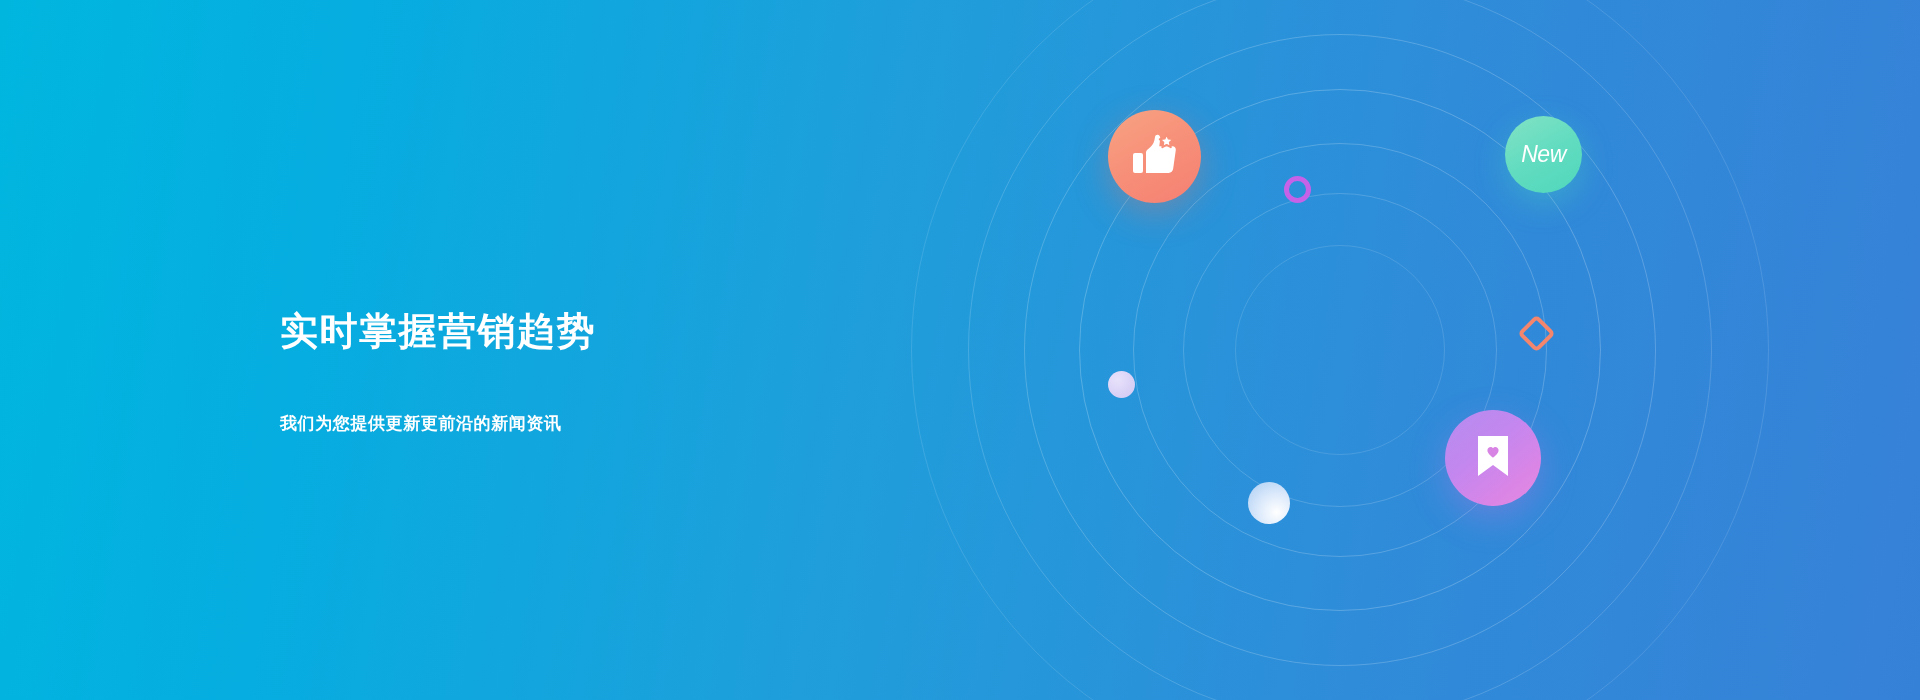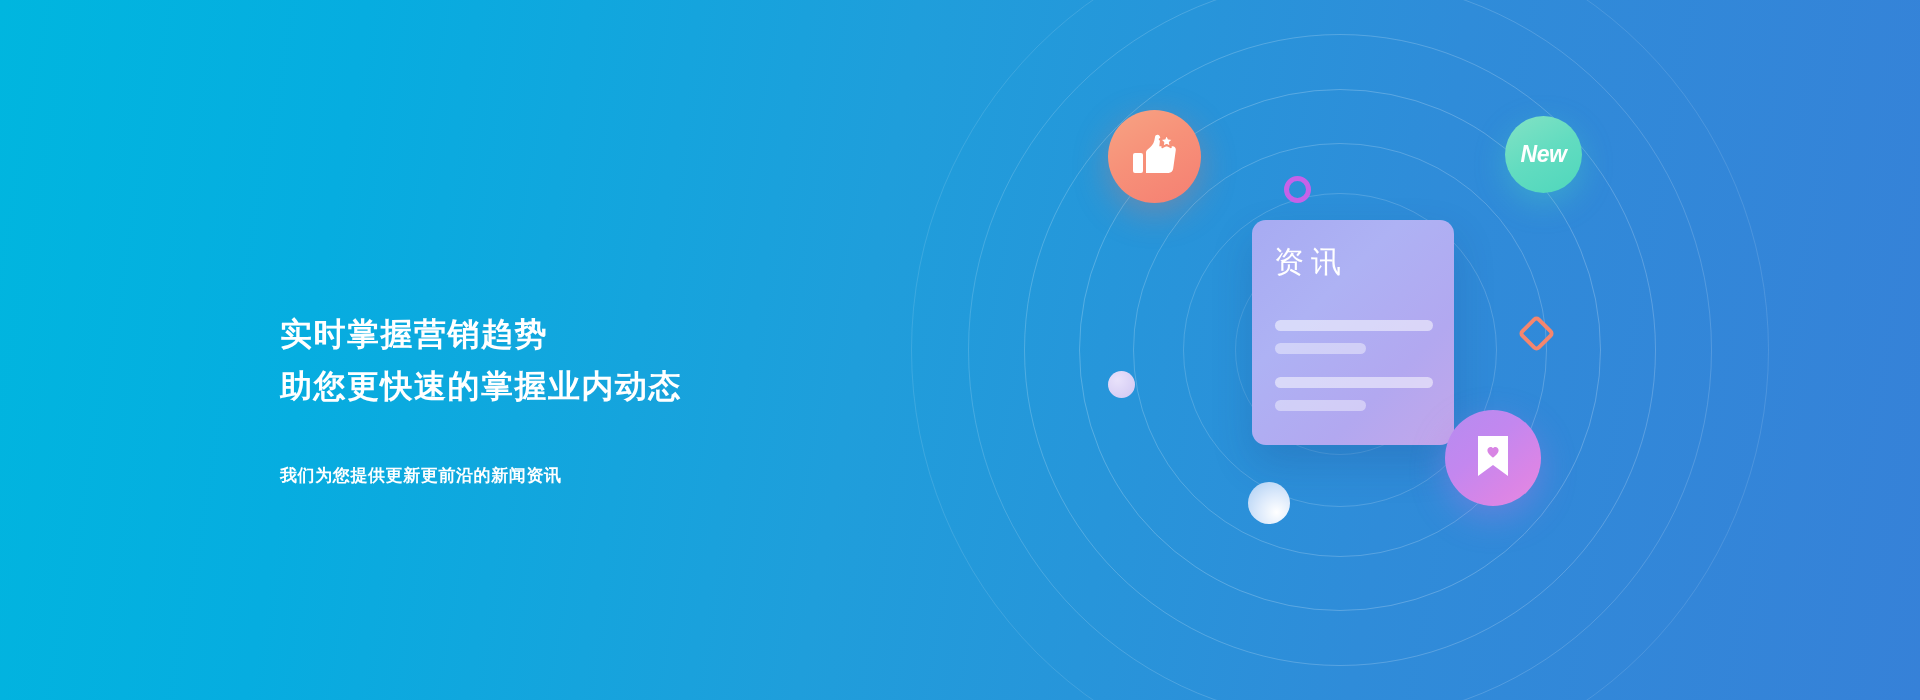--- a/index.html
+++ b/index.html
@@ -41,25 +41,26 @@
 
   
   #copy {
     position: absolute;
     left: 280px;
     top: 308px;
     width: 760px;
   }
   .headline {
     color: #ffffff;
-    font-size: 32px;
+    font-size: 38px;
     font-weight: bold;
     line-height: 52px;
     letter-spacing: 1.5px;
     white-space: nowrap;
+    font-family: Liberation Mono, monospace;
   }
   .subline {
     color: #ffffff;
     font-size: 17px;
     font-weight: bold;
     letter-spacing: 0.6px;
     margin-top: 52px;
     white-space: nowrap;
   }
 
@@ -122,21 +123,21 @@
   }
   #badge-new {
     left: 405px; top: 36px;
     width: 77px; height: 77px;
     background: linear-gradient(150deg, #83e2c4 0%, #62dcc0 50%, #4fd7bc 100%);
     box-shadow: 0 10px 30px rgba(80,215,190,0.34);
   }
   #badge-new-label {
     color: #ffffff;
     font-size: 23px;
-    font-weight: bold;
+    font-weight: normal;
     font-style: italic;
     letter-spacing: -0.5px;
   }
   #badge-bookmark {
     left: 345px; top: 330px;
     width: 96px; height: 96px;
     background: linear-gradient(140deg, #b58cf0 0%, #c387ef 40%, #da85e6 75%, #e68ae0 100%);
     box-shadow: 0 12px 34px rgba(190,120,230,0.35);
   }
 
@@ -181,33 +182,25 @@
     <div class="ring r2"></div>
     <div class="ring r3"></div>
     <div class="ring r4"></div>
     <div class="ring r5"></div>
     <div class="ring r6"></div>
     <div class="ring r7"></div>
   </div>
 
   <div id="copy">
     <div class="headline">实时掌握营销趋势</div>
-    <div class="headline">助您更快速的掌握业内动态</div>
     <div class="subline">我们为您提供更新更前沿的新闻资讯</div>
   </div>
 
   <div id="art">
 
-    <div id="news-card">
-      <div id="card-title">资讯</div>
-      <div class="card-line long cl1"></div>
-      <div class="card-line short cl2"></div>
-      <div class="card-line long cl3"></div>
-      <div class="card-line short cl4"></div>
-    </div>
 
     <div class="badge" id="badge-like">
       <span>
         <svg width="48" height="44" viewBox="0 0 48 44" aria-hidden="true">
           <rect x="2" y="20" width="10" height="20" rx="2" fill="#ffffff"></rect>
           <path d="M15 40 V19.5 C15 18 16 17 17.2 16 C20 13.8 22.6 11 23.4 7.2 L24 4
                    C24.3 2.3 25.6 1.4 27 1.8 C28.6 2.3 29.4 3.8 29.2 5.6
                    L28.3 13.2 H41.5 C43.7 13.2 45.2 15 44.8 17.1
                    L42.2 35.6 C41.9 38.2 40 40 37.6 40 Z" fill="#ffffff"></path>
           <path d="M35.6 1.2 L37.6 5.6 L42.4 6.2 L38.9 9.5 L39.8 14.2 L35.6 11.9

